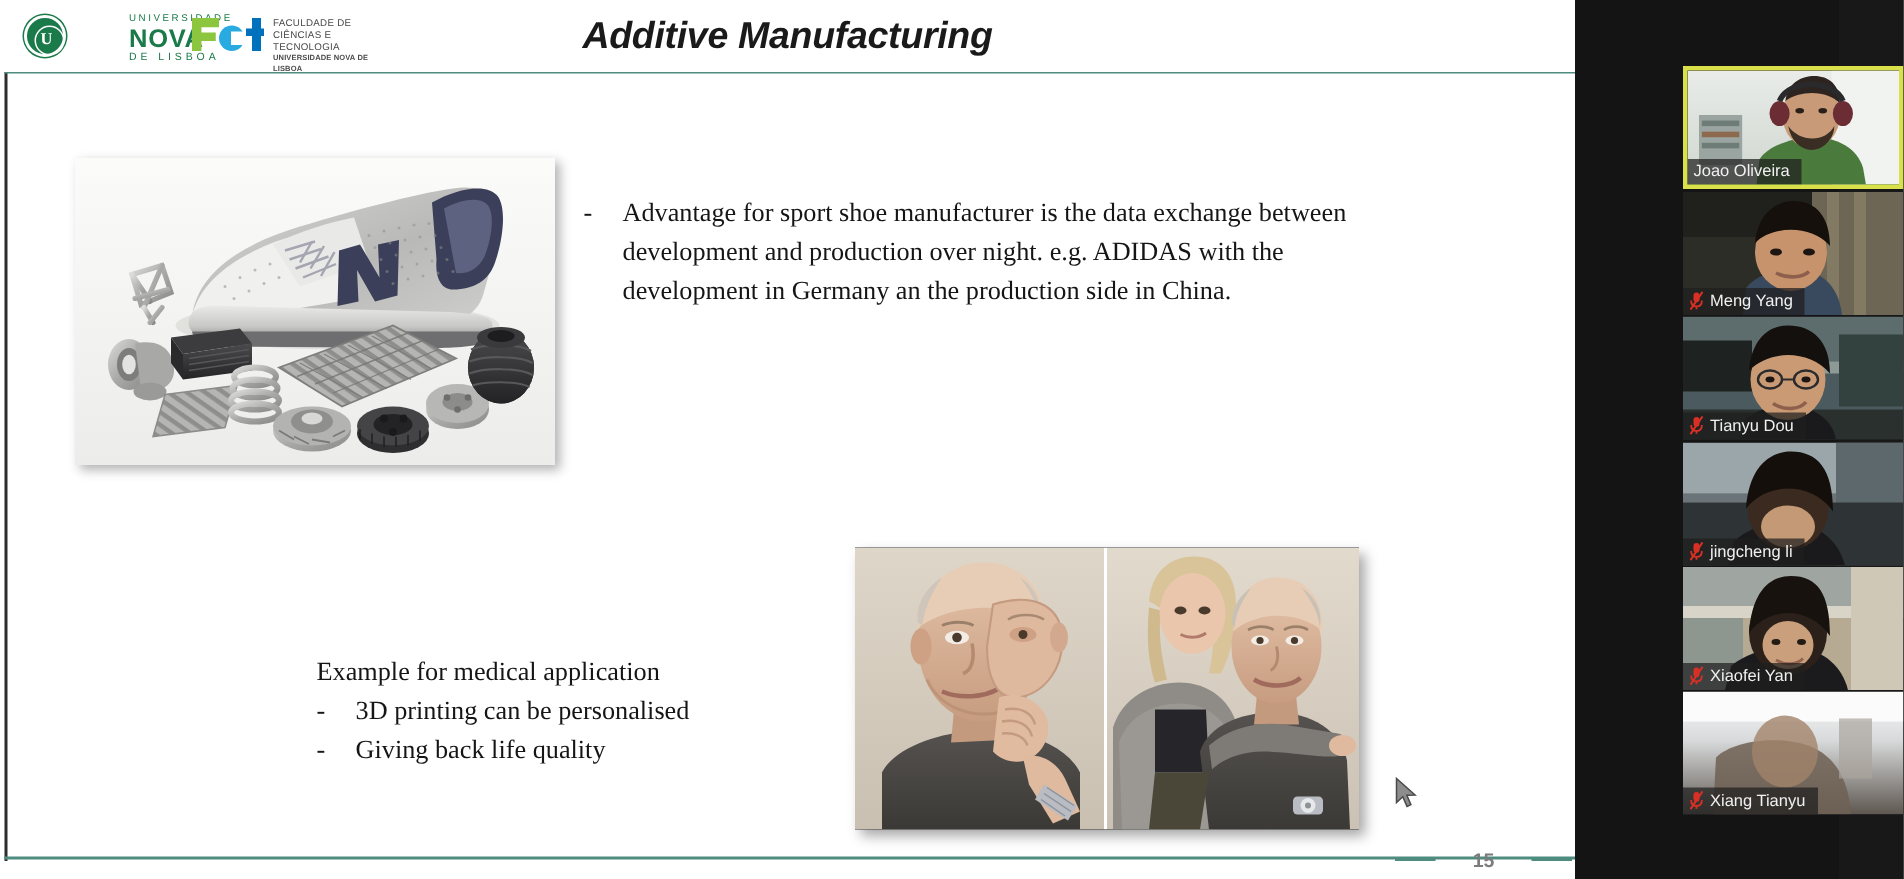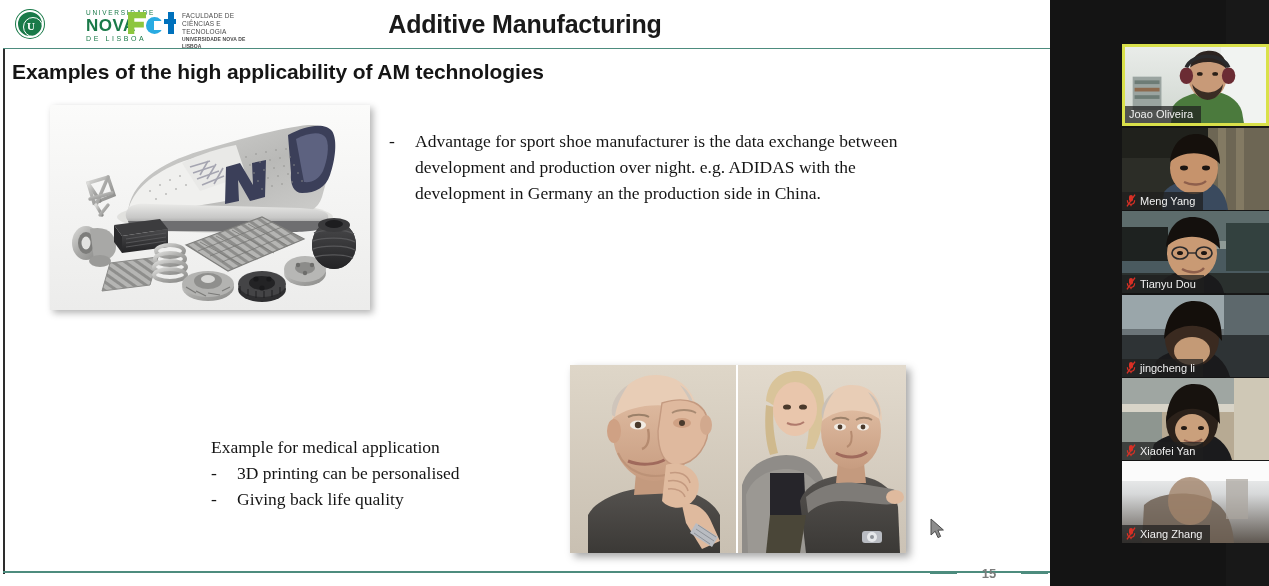--- a/index.html
+++ b/index.html
@@ -32,20 +32,21 @@
   .footer-rule {
     position:absolute; left:3px; top:571px; width:1047px; height:2px;
     background:#4d8c7e;
   }
 
   .slide-title {
     position:absolute; left:0; top:10px; width:1050px;
     text-align:center;
     font-size:25px; font-weight:bold; color:#1a1a1a;
     letter-spacing:-0.2px;
+    font-style:italic;
   }
 
   
   .logo-nova { position:absolute; left:16px; top:8px; width:104px; height:32px; }
   .nova-seal {
     position:absolute; left:0; top:2px; width:28px; height:28px;
     border-radius:50%; background:#1a7a49;
     border:2px solid #ffffff;
     box-shadow:0 0 0 1px #1a7a49;
   }
@@ -192,21 +193,20 @@
         <div class="fct-words">
           <div class="fct-l1">FACULDADE DE</div>
           <div class="fct-l2">CIÊNCIAS E TECNOLOGIA</div>
           <div class="fct-l3">UNIVERSIDADE NOVA DE LISBOA</div>
         </div>
       </div>
 
       <div class="slide-title">Additive Manufacturing</div>
     </div>
 
-    <div class="slide-heading">Examples of the high applicability of AM technologies</div>
 
     <div class="photo-shoe">
       <svg class="shoe-canvas" viewBox="0 0 320 205" preserveAspectRatio="none">
         <defs>
           <linearGradient id="bgw" x1="0" y1="0" x2="0" y2="1">
             <stop offset="0%" stop-color="#fbfbfa"></stop>
               <stop offset="100%" stop-color="#ececeb"></stop>
           </linearGradient>
           <linearGradient id="mesh" x1="0" y1="0" x2="1" y2="1">
             <stop offset="0%" stop-color="#d6d6d4"></stop>
@@ -712,21 +712,21 @@
       </svg>
       <div class="tile-label">
         <span class="mic-muted">
           <svg width="10" height="13" viewBox="0 0 10 13">
             <rect x="3" y="1" width="4" height="6.5" rx="2" fill="#d93025"></rect>
             <path d="M1.4 6.3 C1.4 9 3 10.3 5 10.3 C7 10.3 8.6 9 8.6 6.3" stroke="#d93025" stroke-width="1.2" fill="none"></path>
             <rect x="4.4" y="10" width="1.2" height="2.2" fill="#d93025"></rect>
             <path d="M1 12.4 L9 0.6" stroke="#d93025" stroke-width="1.3"></path>
           </svg>
         </span>
-        <span>Xiang  Zhang</span>
+        <span>Xiang  Tianyu</span>
       </div>
     </div>
 
   </div>
 
   <div class="cursor">
     <svg width="16" height="22" viewBox="0 0 16 22">
       <path d="M1 1 L1 17 L5.2 13.2 L8 19.6 L10.6 18.4 L7.9 12.2 L13.4 12 Z" fill="#8d8d8d" stroke="#4a4a4a" stroke-width="1"></path>
     </svg>
   </div>

